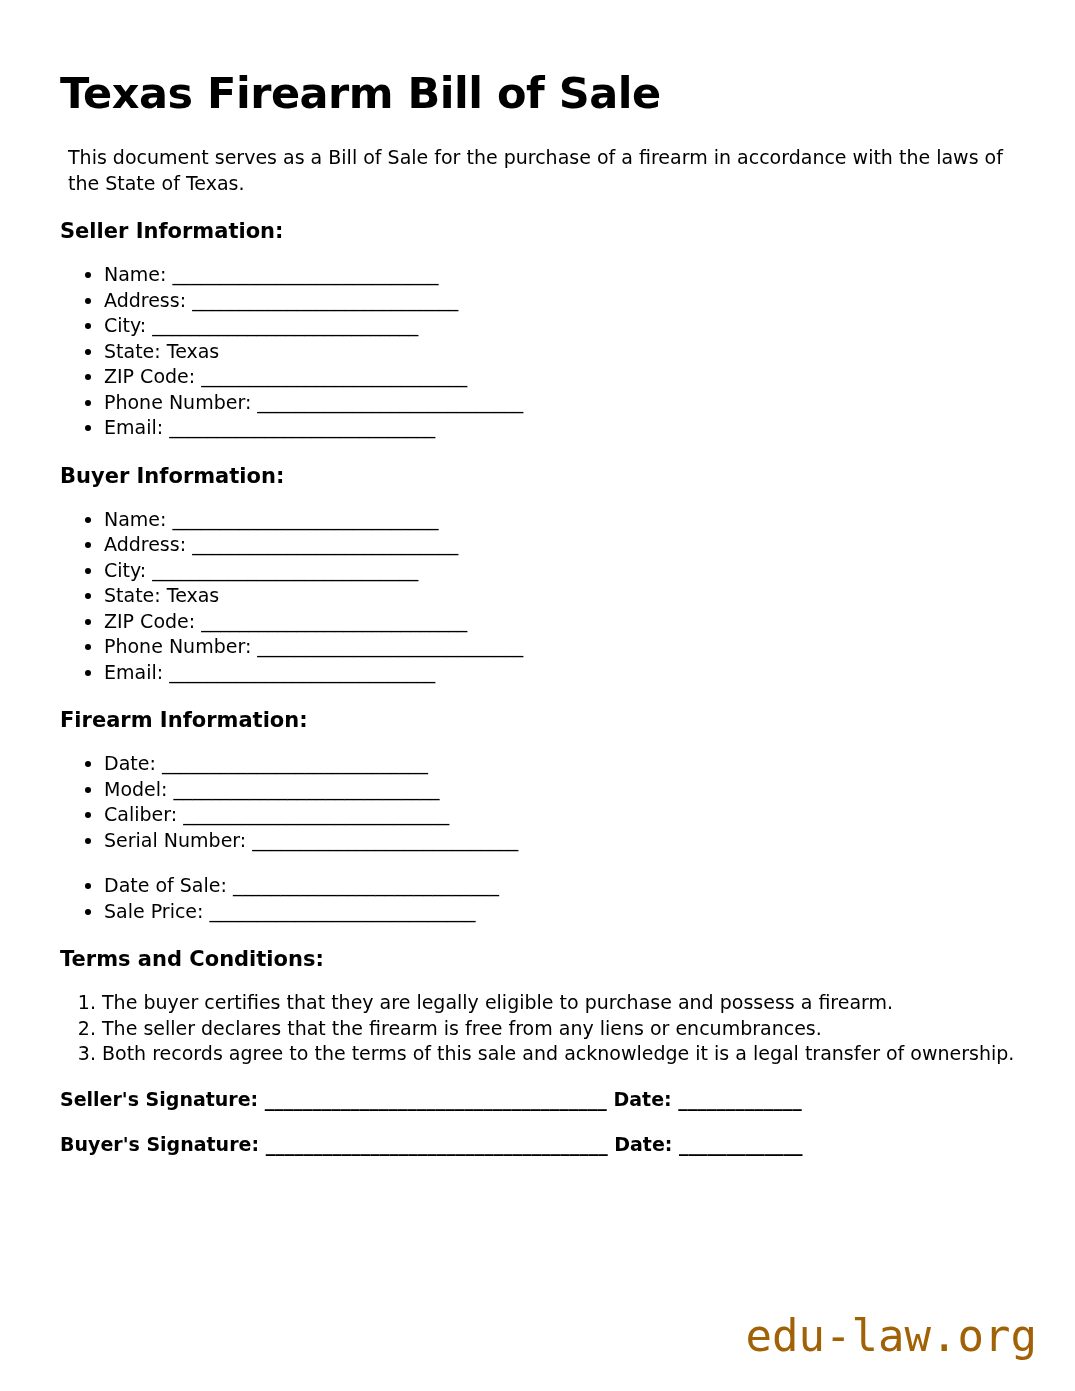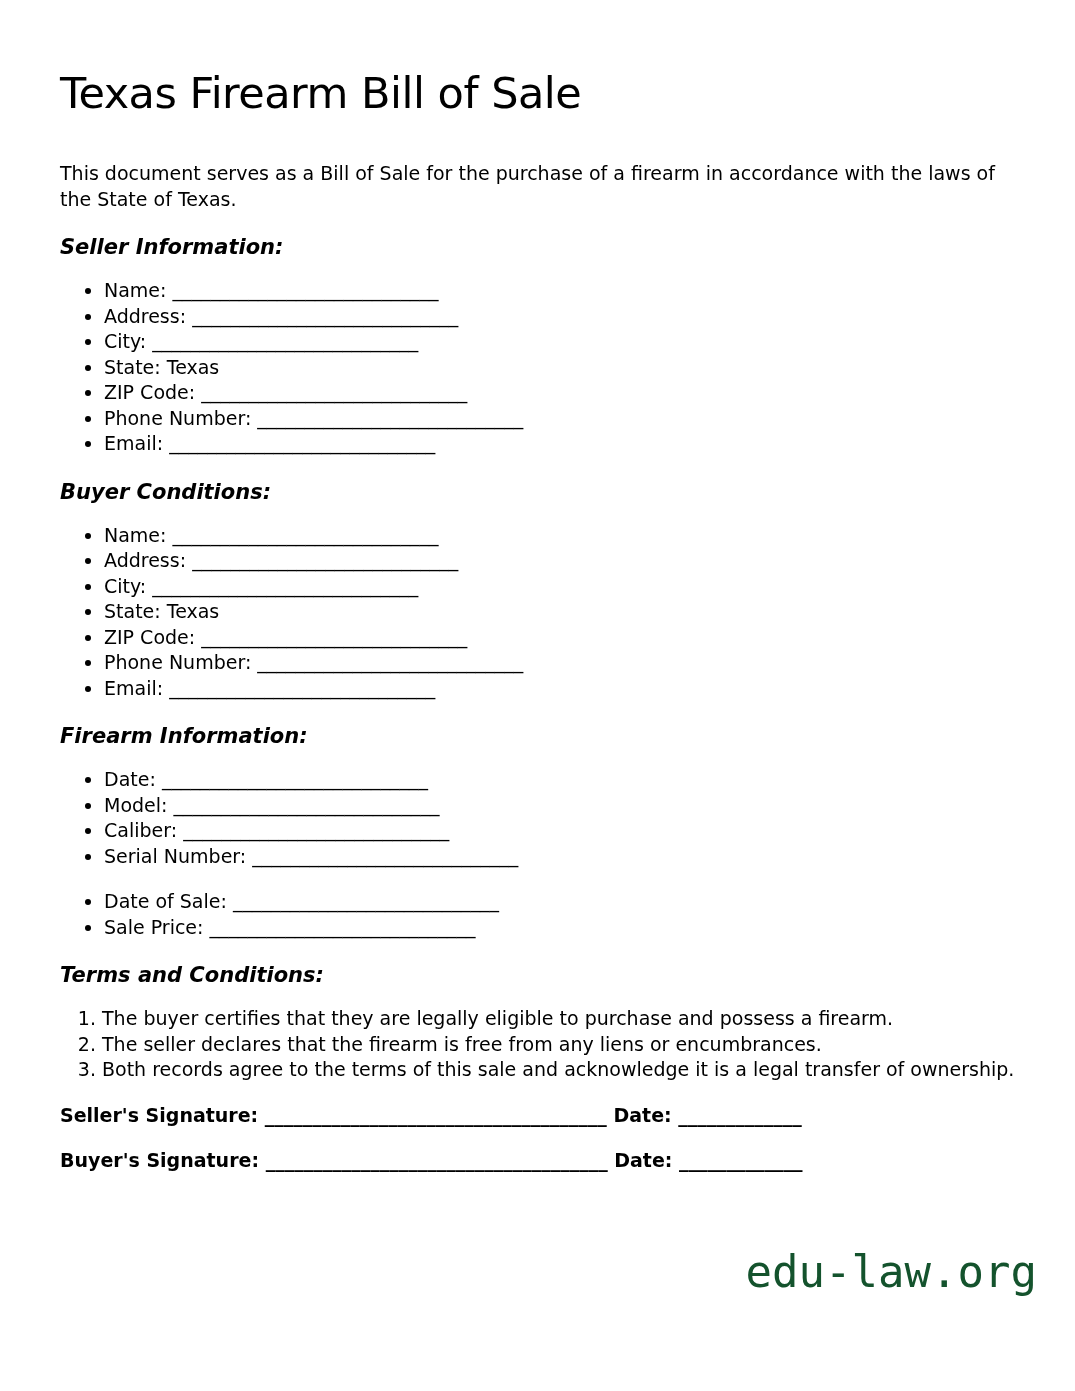--- a/index.html
+++ b/index.html
@@ -15,35 +15,34 @@
     color: #000000;
     overflow: hidden;
   }
   .page {
     padding: 70px 60px 0 60px;
     box-sizing: border-box;
   }
   h1.doc-title {
     font-size: 43px;
     line-height: 46px;
-    font-weight: normal;
-    margin: 0 0 44px 0;
+    font-weight: bold;
+    margin: 0 0 28px 0;
     letter-spacing: -0.5px;
   }
   p.body-text {
     font-size: 19px;
     line-height: 26px;
-    margin: 0 0 22px 0;
+    margin: 0 0 22px 8px;
   }
   h2.section-heading {
     font-size: 21px;
     line-height: 27px;
     font-weight: bold;
     margin: 22px 0 17px 0;
-    font-style: italic;
   }
   ul.field-list {
     margin: 0 0 20px 0;
     padding-left: 44px;
     list-style: disc;
   }
   ul.field-list li {
     font-size: 19px;
     line-height: 25.5px;
   }
@@ -64,26 +63,26 @@
     font-size: 19px;
     line-height: 25.5px;
     font-weight: bold;
     margin: 0 0 20px 0;
   }
   p.closing {
     margin-bottom: 20px;
   }
   .footer-brand {
     position: absolute;
-    top: 1248px;
+    top: 1312px;
     right: 38px;
     font-family: "DejaVu Sans Mono", monospace;
     font-size: 44px;
     line-height: 48px;
-    color: #14532d;
+    color: #a16207;
   }
 </style>
 </head>
 <body>
 
 <div class="page">
 
   <h1 class="doc-title">Texas Firearm Bill of Sale</h1>
 
   <p class="body-text">This document serves as a Bill of Sale for the purchase of a firearm in accordance with the laws of the State of Texas.</p>
@@ -92,21 +91,21 @@
   <ul class="field-list">
     <li><span>Name:</span> <span class="blank">____________________________</span></li>
     <li><span>Address:</span> <span class="blank">____________________________</span></li>
     <li><span>City:</span> <span class="blank">____________________________</span></li>
     <li><span>State:</span> <span>Texas</span></li>
     <li><span>ZIP Code:</span> <span class="blank">____________________________</span></li>
     <li><span>Phone Number:</span> <span class="blank">____________________________</span></li>
     <li><span>Email:</span> <span class="blank">____________________________</span></li>
   </ul>
 
-  <h2 class="section-heading">Buyer Conditions:</h2>
+  <h2 class="section-heading">Buyer Information:</h2>
   <ul class="field-list">
     <li><span>Name:</span> <span class="blank">____________________________</span></li>
     <li><span>Address:</span> <span class="blank">____________________________</span></li>
     <li><span>City:</span> <span class="blank">____________________________</span></li>
     <li><span>State:</span> <span>Texas</span></li>
     <li><span>ZIP Code:</span> <span class="blank">____________________________</span></li>
     <li><span>Phone Number:</span> <span class="blank">____________________________</span></li>
     <li><span>Email:</span> <span class="blank">____________________________</span></li>
   </ul>
 

